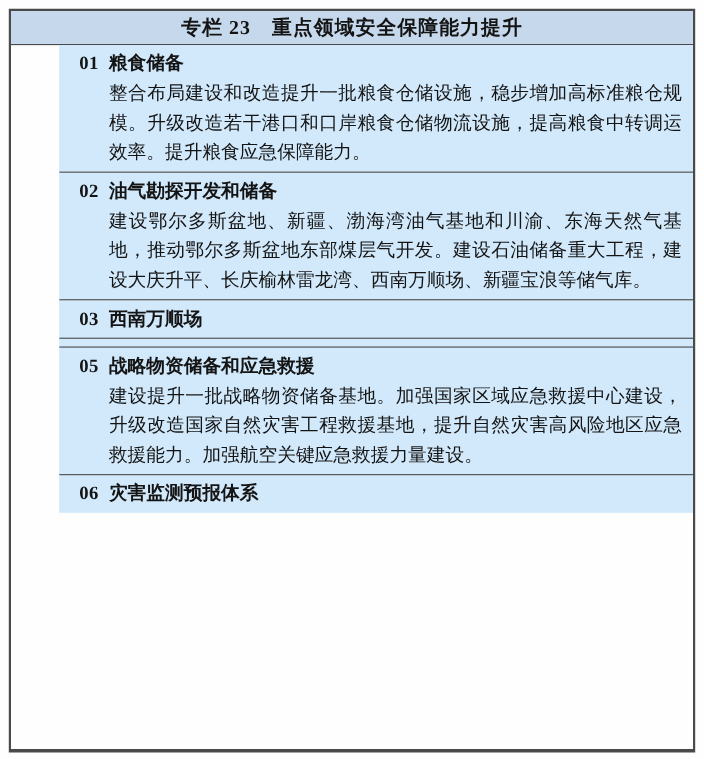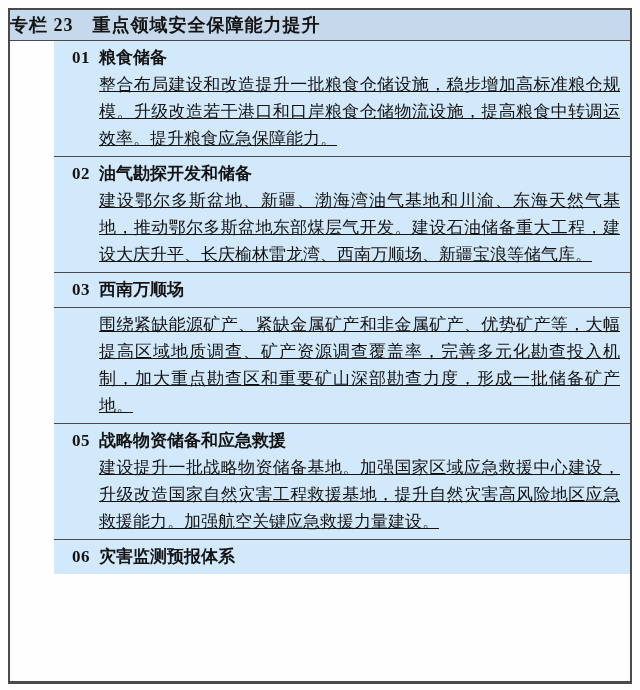--- a/index.html
+++ b/index.html
@@ -23,20 +23,21 @@
     width: 624px;
     height: 676px;
     box-sizing: border-box;
     border: 2px solid var(--border, #4a4a4a);
     border-bottom-width: 3px;
     overflow: hidden;
   }
   .panel-title {
     height: 30px;
     line-height: 30px;
+    text-align: center;
     font-size: 18px;
     font-weight: bold;
     letter-spacing: 1px;
     background: var(--title-bg, #c6d8eb);
     border-bottom: 1px solid var(--border, #4a4a4a);
     white-space: nowrap;
   }
   .section-list {
     background: var(--section-bg, #d1e9fb);
     margin-left: 44px;
@@ -59,21 +60,20 @@
     width: 27px;
     font-weight: bold;
     letter-spacing: 0.5px;
   }
   .section-body {
     margin-left: 27px;
     font-size: 17px;
     line-height: 27px;
     text-align: justify;
     text-align-last: left;
-    text-decoration: underline;
   }
 </style>
 </head>
 <body>
 
 <div class="page">
   <div class="panel">
     <div class="panel-title">专栏 23　重点领域安全保障能力提升</div>
     <div class="section-list" id="sections">
   <div class="section">
@@ -90,21 +90,20 @@
     <div class="section-body">建设鄂尔多斯盆地、新疆、渤海湾油气基地和川渝、东海天然气基地，推动鄂尔多斯盆地东部煤层气开发。建设石油储备重大工程，建设大庆升平、长庆榆林雷龙湾、西南万顺场、新疆宝浪等储气库。</div>
   </div>
 
   <div class="section">
     <div class="section-heading">
       <span class="num">03</span><span class="heading-text">西南万顺场</span>
     </div>
   </div>
 
   <div class="section">
-    <div class="section-body">围绕紧缺能源矿产、紧缺金属矿产和非金属矿产、优势矿产等，大幅提高区域地质调查、矿产资源调查覆盖率，完善多元化勘查投入机制，加大重点勘查区和重要矿山深部勘查力度，形成一批储备矿产地。</div>
   </div>
 
   <div class="section">
     <div class="section-heading">
       <span class="num">05</span><span class="heading-text">战略物资储备和应急救援</span>
     </div>
     <div class="section-body">建设提升一批战略物资储备基地。加强国家区域应急救援中心建设，升级改造国家自然灾害工程救援基地，提升自然灾害高风险地区应急救援能力。加强航空关键应急救援力量建设。</div>
   </div>
 
   <div class="section">

